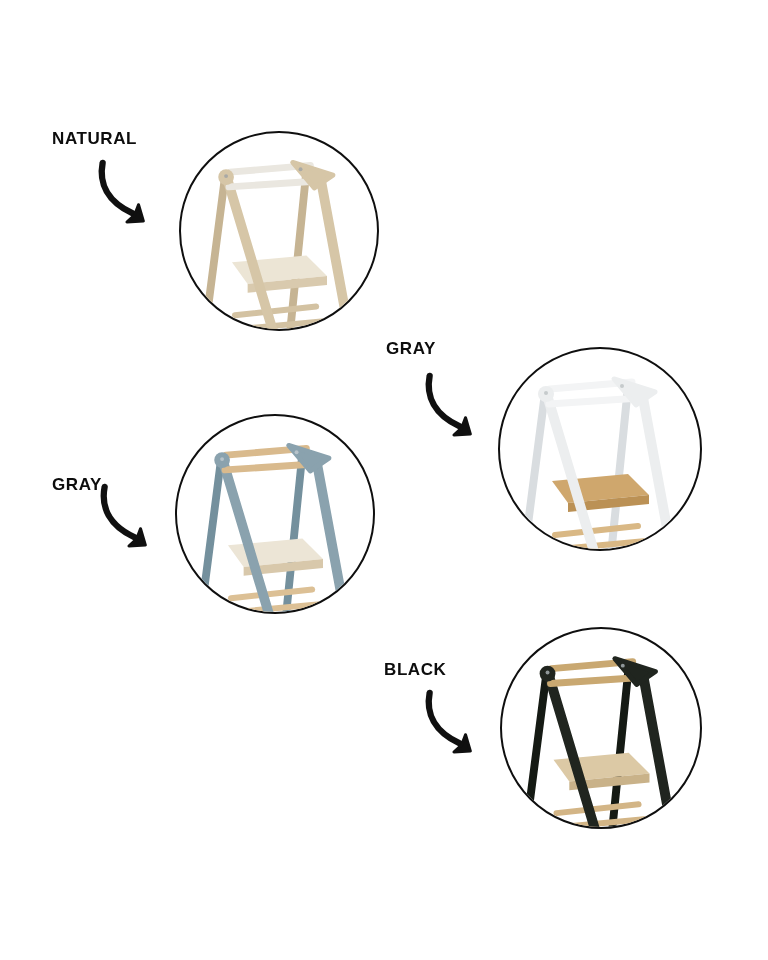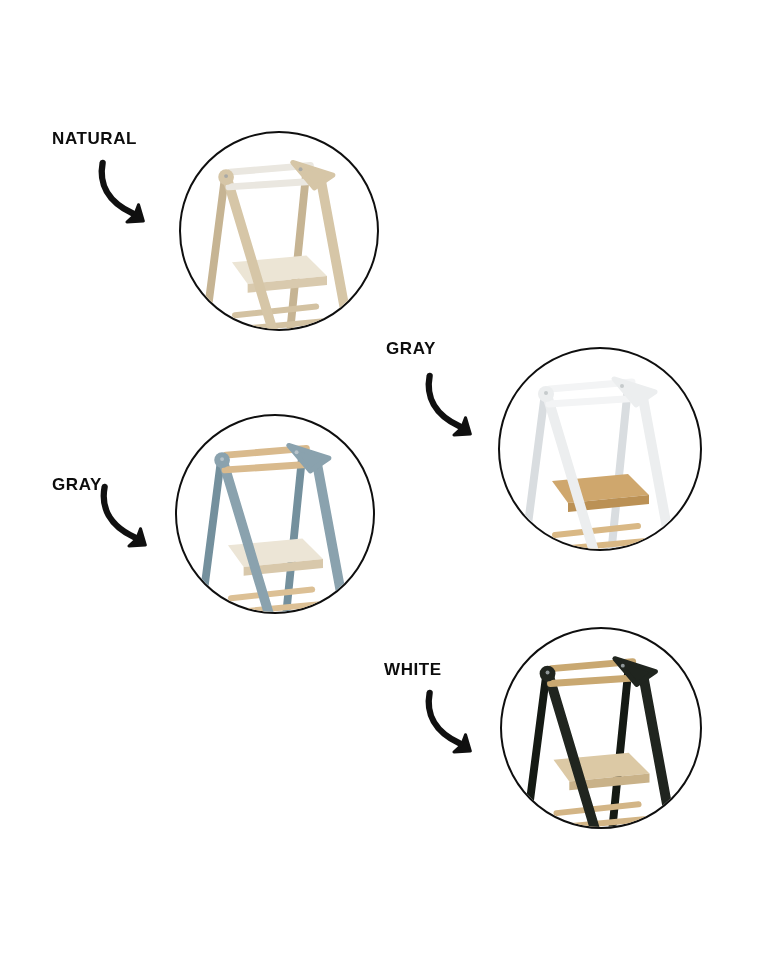--- a/index.html
+++ b/index.html
@@ -132,21 +132,21 @@
         <line class="dowel" x1="49" y1="55" x2="140" y2="49"></line>
         <circle class="pivot" cx="46" cy="45" r="8"></circle>
         <polygon class="bracket" points="114,30 155,43 136,56"></polygon>
         <circle class="screw" cx="46" cy="44" r="2"></circle>
         <circle class="screw" cx="122" cy="37" r="2"></circle>
       </svg>
     </div>
   </section>
 
   <section class="variant v-black" style="--frame: #20251f; --frameDark: #151a14; --wood: #c9a871; --rung: #d3b586; --platform: #dcc9a5; --platformEdge: #c9b289; --screw: #8f9799;">
-    <div class="label">WHITE</div>
+    <div class="label">BLACK</div>
     <svg class="arrow" viewBox="0 0 70 70">
       <path class="arrow-shaft" d="M13,5 C9,26 18,45 44,57"></path>
       <path class="arrow-head" d="M55,65 L50,48 L46,58.5 L38,66 Z"></path>
     </svg>
     <div class="photo-circle">
       <svg class="tower" viewBox="0 0 200 200">
         <line class="leg-back" x1="45" y1="44" x2="24" y2="206"></line>
         <line class="leg-back" x1="128" y1="38" x2="111" y2="206"></line>
         <line class="dowel" x1="50" y1="40" x2="132" y2="33"></line>
         <polygon class="plat-top" points="52,132 128,125 149,146 68,154"></polygon>

